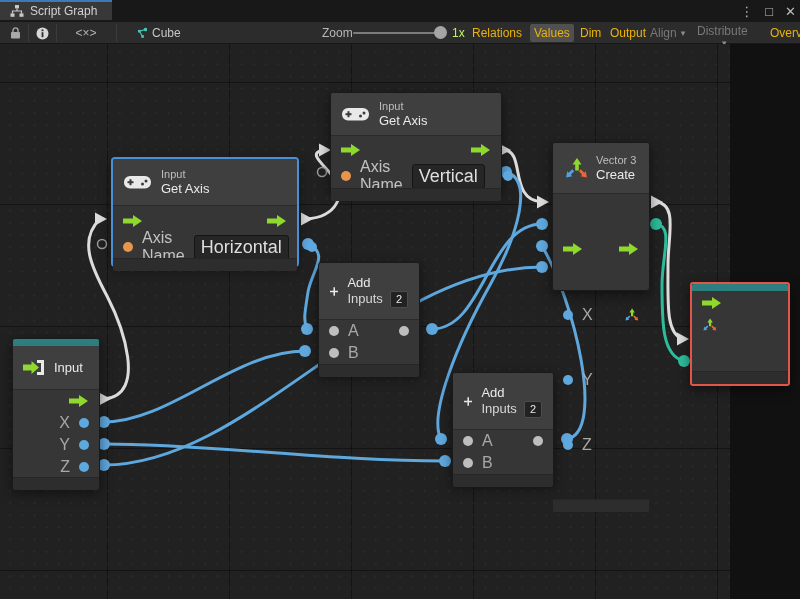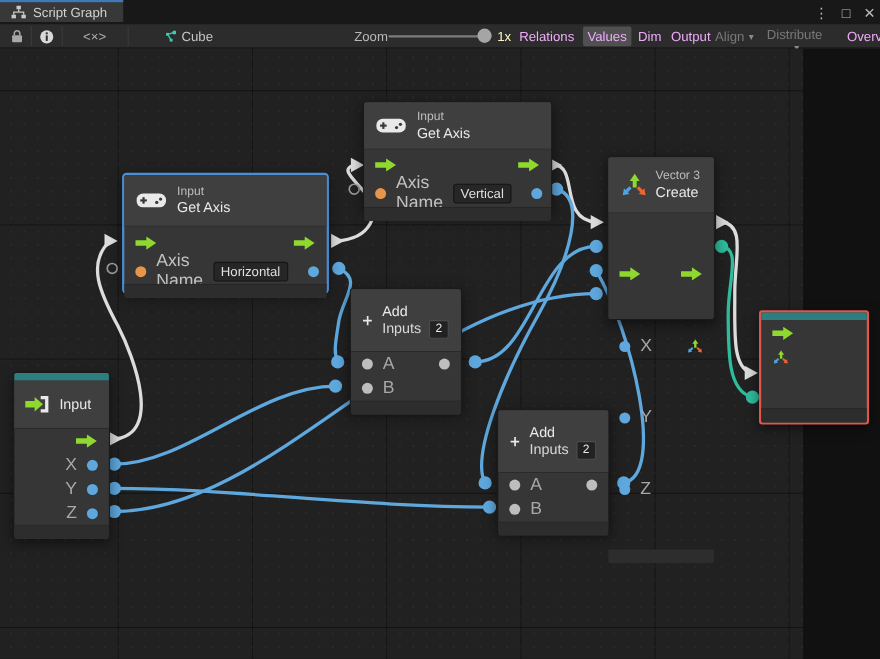--- a/index.html
+++ b/index.html
@@ -14,21 +14,21 @@
   .winctl span{cursor:default;}
   
   .toolbar{position:absolute;top:22px;left:0;width:800px;height:22px;background:#2C2C2C;
            border-bottom:1px solid #171717;box-sizing:border-box;font-size:12px;color:#C6C6C6;}
   .toolbar .sep{position:absolute;top:2px;height:18px;width:1px;background:#3B3B3B;}
   .ticon{position:absolute;top:0;height:22px;display:flex;align-items:center;justify-content:center;}
   .crumb{position:absolute;top:0;height:22px;display:flex;align-items:center;gap:5px;color:#C6C6C6;}
   .zoomlbl{position:absolute;top:0;height:22px;display:flex;align-items:center;color:#B8B8B8;}
   .slider-track{position:absolute;left:353px;top:10px;width:88px;height:2px;background:#7C7C7C;border-radius:1px;}
   .slider-knob{position:absolute;left:434px;top:4px;width:13px;height:13px;border-radius:50%;background:#A5A5A5;}
-  .tbtn{position:absolute;top:2px;height:18px;display:flex;align-items:center;padding:0 4px;white-space:nowrap;color:#f0abfc;}
+  .tbtn{position:absolute;top:2px;height:18px;display:flex;align-items:center;padding:0 4px;white-space:nowrap;color:#eab308;}
   .tbtn.selected{background:#505050;border-radius:2px;}
   .tbtn.disabled{color:#787878;}
   .tbtn .caret{font-size:9px;margin-left:4px;color:#8B8B8B;}
   .tbtn.clip{overflow:hidden;width:32px;}
   
   .canvas{position:absolute;top:44px;left:0;width:730px;height:555px;background:#212121;
     background-image:
       linear-gradient(rgba(0,0,0,0.40) 1px, transparent 1px),
       linear-gradient(90deg, rgba(0,0,0,0.40) 1px, transparent 1px),
       radial-gradient(circle, rgba(255,255,255,0.04) 1px, transparent 1.3px);
@@ -49,21 +49,21 @@
   .nrow{display:flex;align-items:center;padding:0 10px;gap:9px;flex:none;box-sizing:border-box;}
   .nfoot{margin-top:auto;height:12px;background:#2D2D2D;border-top:1px solid #262626;
          border-radius:0 0 2px 2px;flex:none;}
   .dot{width:10px;height:10px;border-radius:50%;flex:none;}
   .dot.blue{background:#5FA8DE;}
   .dot.orange{background:#E8954C;}
   .dot.gray{background:#BEBEBE;}
   .plabel{color:#A8A8A8;font-size:16px;}
   .spacer{flex:1;}
   .valbox{background:#262626;border:1px solid #151515;border-radius:3px;color:#DFDFDF;
-          font-size:12px;padding:1px 6px;white-space:nowrap;}
+          font-size:18px;padding:1px 6px;white-space:nowrap;}
   .badge{background:#222;border:1px solid #4C4C4C;border-radius:2px;color:#E8E8E8;
          font-size:11px;padding:0 5px;line-height:15px;}
   .hline2{display:flex;align-items:center;gap:7px;}
 </style>
 </head>
 <body>
 
 <div class="titlebar">
   <div class="tab">
     <svg width="14" height="12" viewBox="0 0 14 12">
@@ -93,34 +93,34 @@
     <svg width="13" height="13" viewBox="0 0 13 13">
       <circle cx="6.5" cy="6.5" r="6" fill="#D8D8D8"></circle>
       <rect x="5.6" y="5.2" width="1.8" height="5" fill="#2C2C2C"></rect>
       <rect x="5.6" y="2.4" width="1.8" height="1.8" fill="#2C2C2C"></rect>
     </svg>
   </div>
   <div class="sep" style="left:56px;"></div>
   <div class="ticon" style="left:60px;width:52px;color:#B4B4B4;">&lt;×&gt;</div>
   <div class="sep" style="left:116px;"></div>
 
-  <div class="crumb" style="left:148px;">
+  <div class="crumb" style="left:135px;">
     <svg width="12" height="12" viewBox="0 0 12 12">
       <path d="M10.5 2.5 L4.5 4.2 L7.5 9.5" stroke="#45C8B0" stroke-width="1.2" fill="none"></path>
       <circle cx="10.5" cy="2.5" r="1.8" fill="#45C8B0"></circle>
       <rect x="3" y="2.9" width="2.6" height="2.6" fill="#45C8B0"></rect>
       <rect x="6.3" y="8.2" width="2.6" height="2.6" fill="#45C8B0"></rect>
     </svg>
     <span>Cube</span>
   </div>
 
   <div class="zoomlbl" style="left:322px;">Zoom</div>
   <div class="slider-track"></div>
   <div class="slider-knob"></div>
-  <div class="zoomlbl" style="left:452px;color:#fef9c3;">1x</div>
+  <div class="zoomlbl" style="left:452px;color:#bef264;">1x</div>
 
   <div class="tbtn" style="left:468px;">
     <span>Relations</span>
     </div>
   <div class="tbtn selected" style="left:530px;">
     <span>Values</span>
     </div>
   <div class="tbtn" style="left:576px;">
     <span>Dim</span>
     </div>

